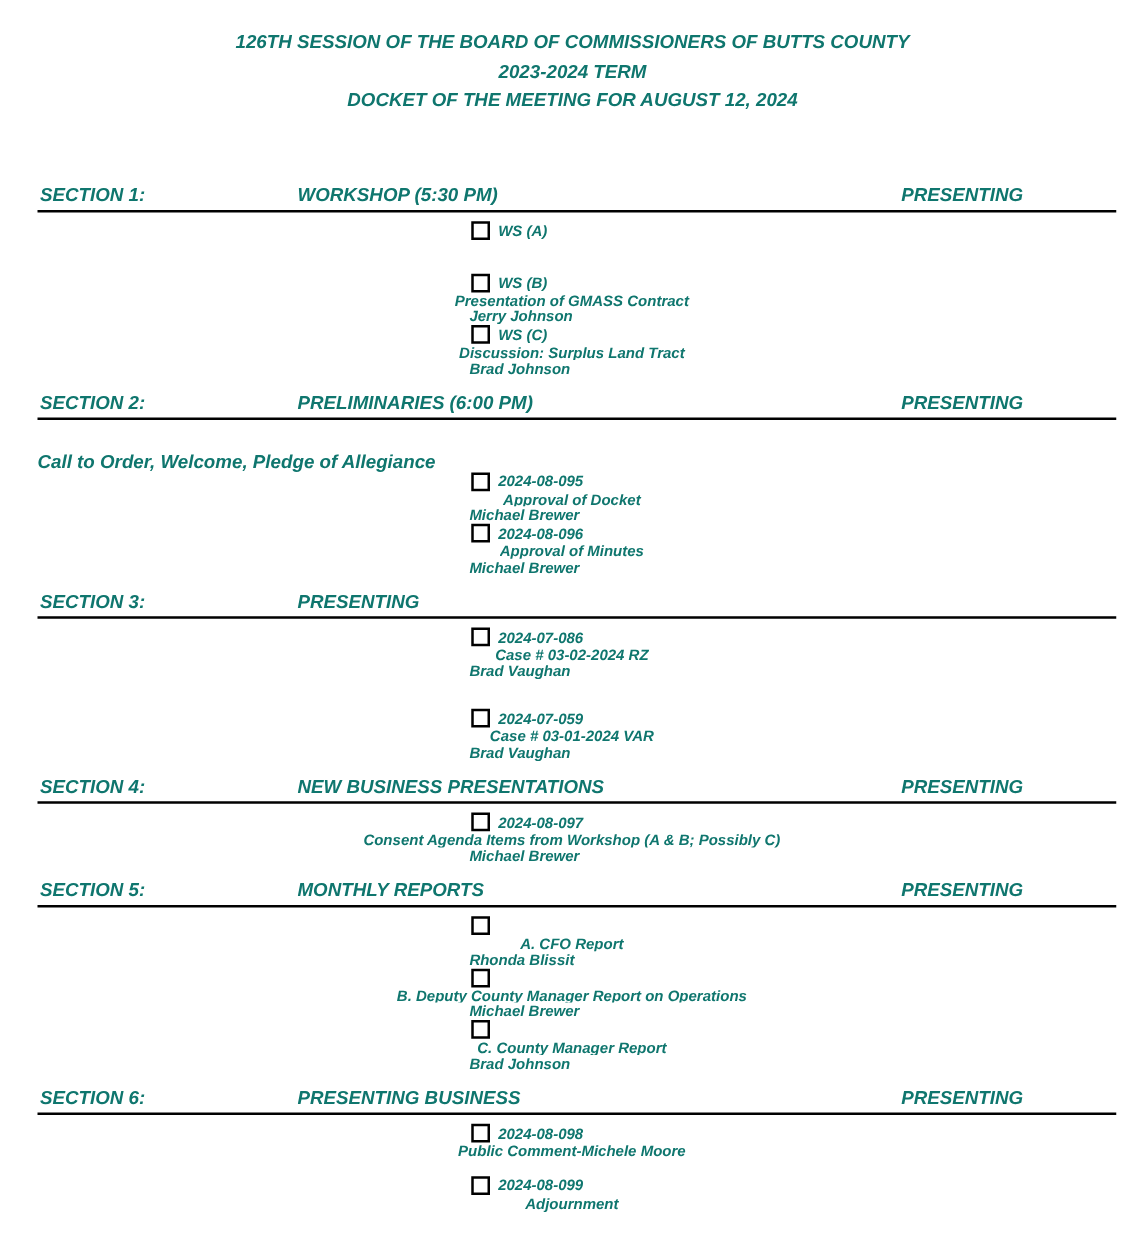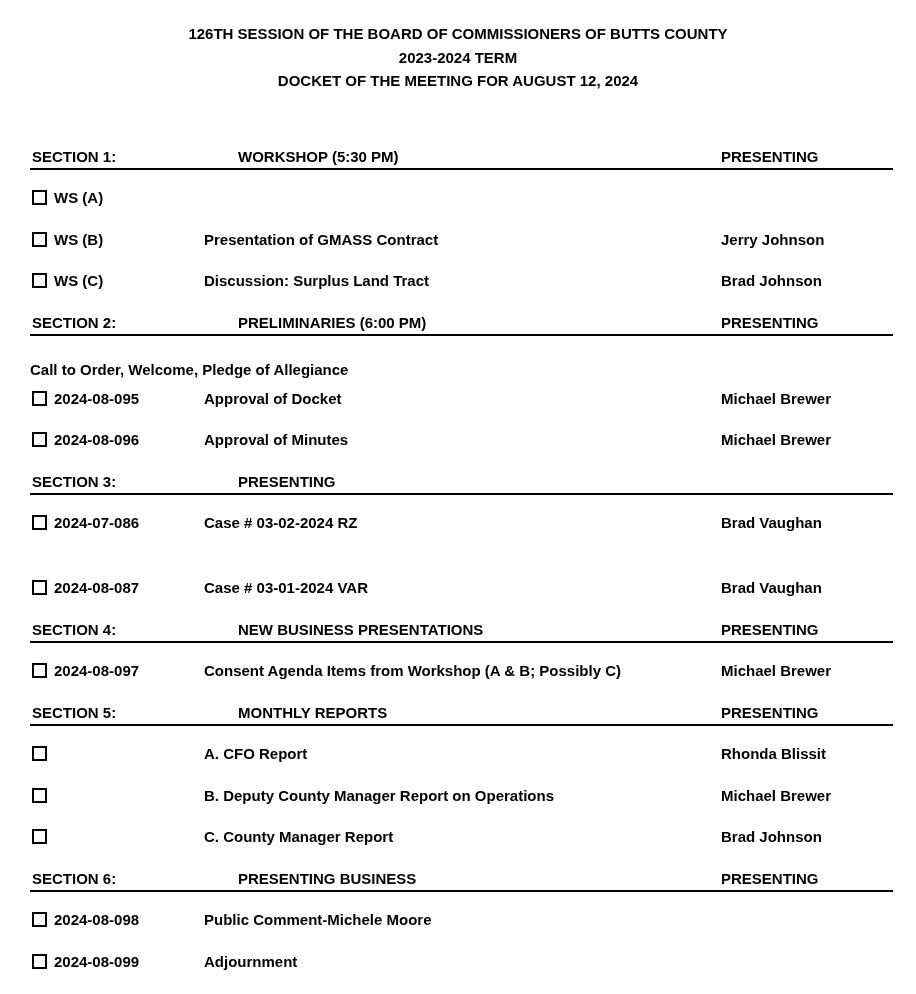--- a/index.html
+++ b/index.html
@@ -1,24 +1,25 @@
 <!DOCTYPE html>
 <html><head>
 <meta charset="utf-8">
 <style>
   html, body { margin: 0; padding: 0; background: #ffffff; }
   .page {
     width: 916px;
     height: 994px;
     background: #ffffff;
-    color: #000000;
+    color: #0f766e;
     font-family: "Liberation Sans", sans-serif;
     font-weight: bold;
     overflow: hidden;
     box-sizing: border-box;
+    font-style: italic;
   }
   .title-block {
     padding-top: 22px;
     text-align: center;
     font-size: 15px;
     line-height: 23.5px;
   }
   .content {
     margin: 43px 23px 0 30px;
   }
@@ -36,21 +37,22 @@
     left: 0;
     right: 0;
     bottom: 7px;
     height: 2px;
     background: #000000;
   }
   .irow {
     height: 41.5px;
     display: flex;
     align-items: center;
-    font-size: 15px;
+    font-size: 12px;
+    flex-direction: column;
   }
   .irow.gap-before { margin-top: 23.5px; }
   .note-row {
     height: 34.5px;
     display: flex;
     align-items: flex-end;
     font-size: 15px;
   }
   .col-ref {
     width: 174px;
@@ -160,21 +162,21 @@
       <span class="checkbox"></span>
       <span>2024-07-086</span>
     </div>
     <div class="col-desc">Case # 03-02-2024 RZ</div>
     <div class="col-pres">Brad Vaughan</div>
   </div>
 
   <div class="irow gap-before">
     <div class="col-ref">
       <span class="checkbox"></span>
-      <span>2024-08-087</span>
+      <span>2024-07-059</span>
     </div>
     <div class="col-desc">Case # 03-01-2024 VAR</div>
     <div class="col-pres">Brad Vaughan</div>
   </div>
 
   <div class="srow">
     <div class="col-ref">SECTION 4:</div>
     <div class="col-desc">NEW BUSINESS PRESENTATIONS</div>
     <div class="col-pres">PRESENTING</div>
   </div>

